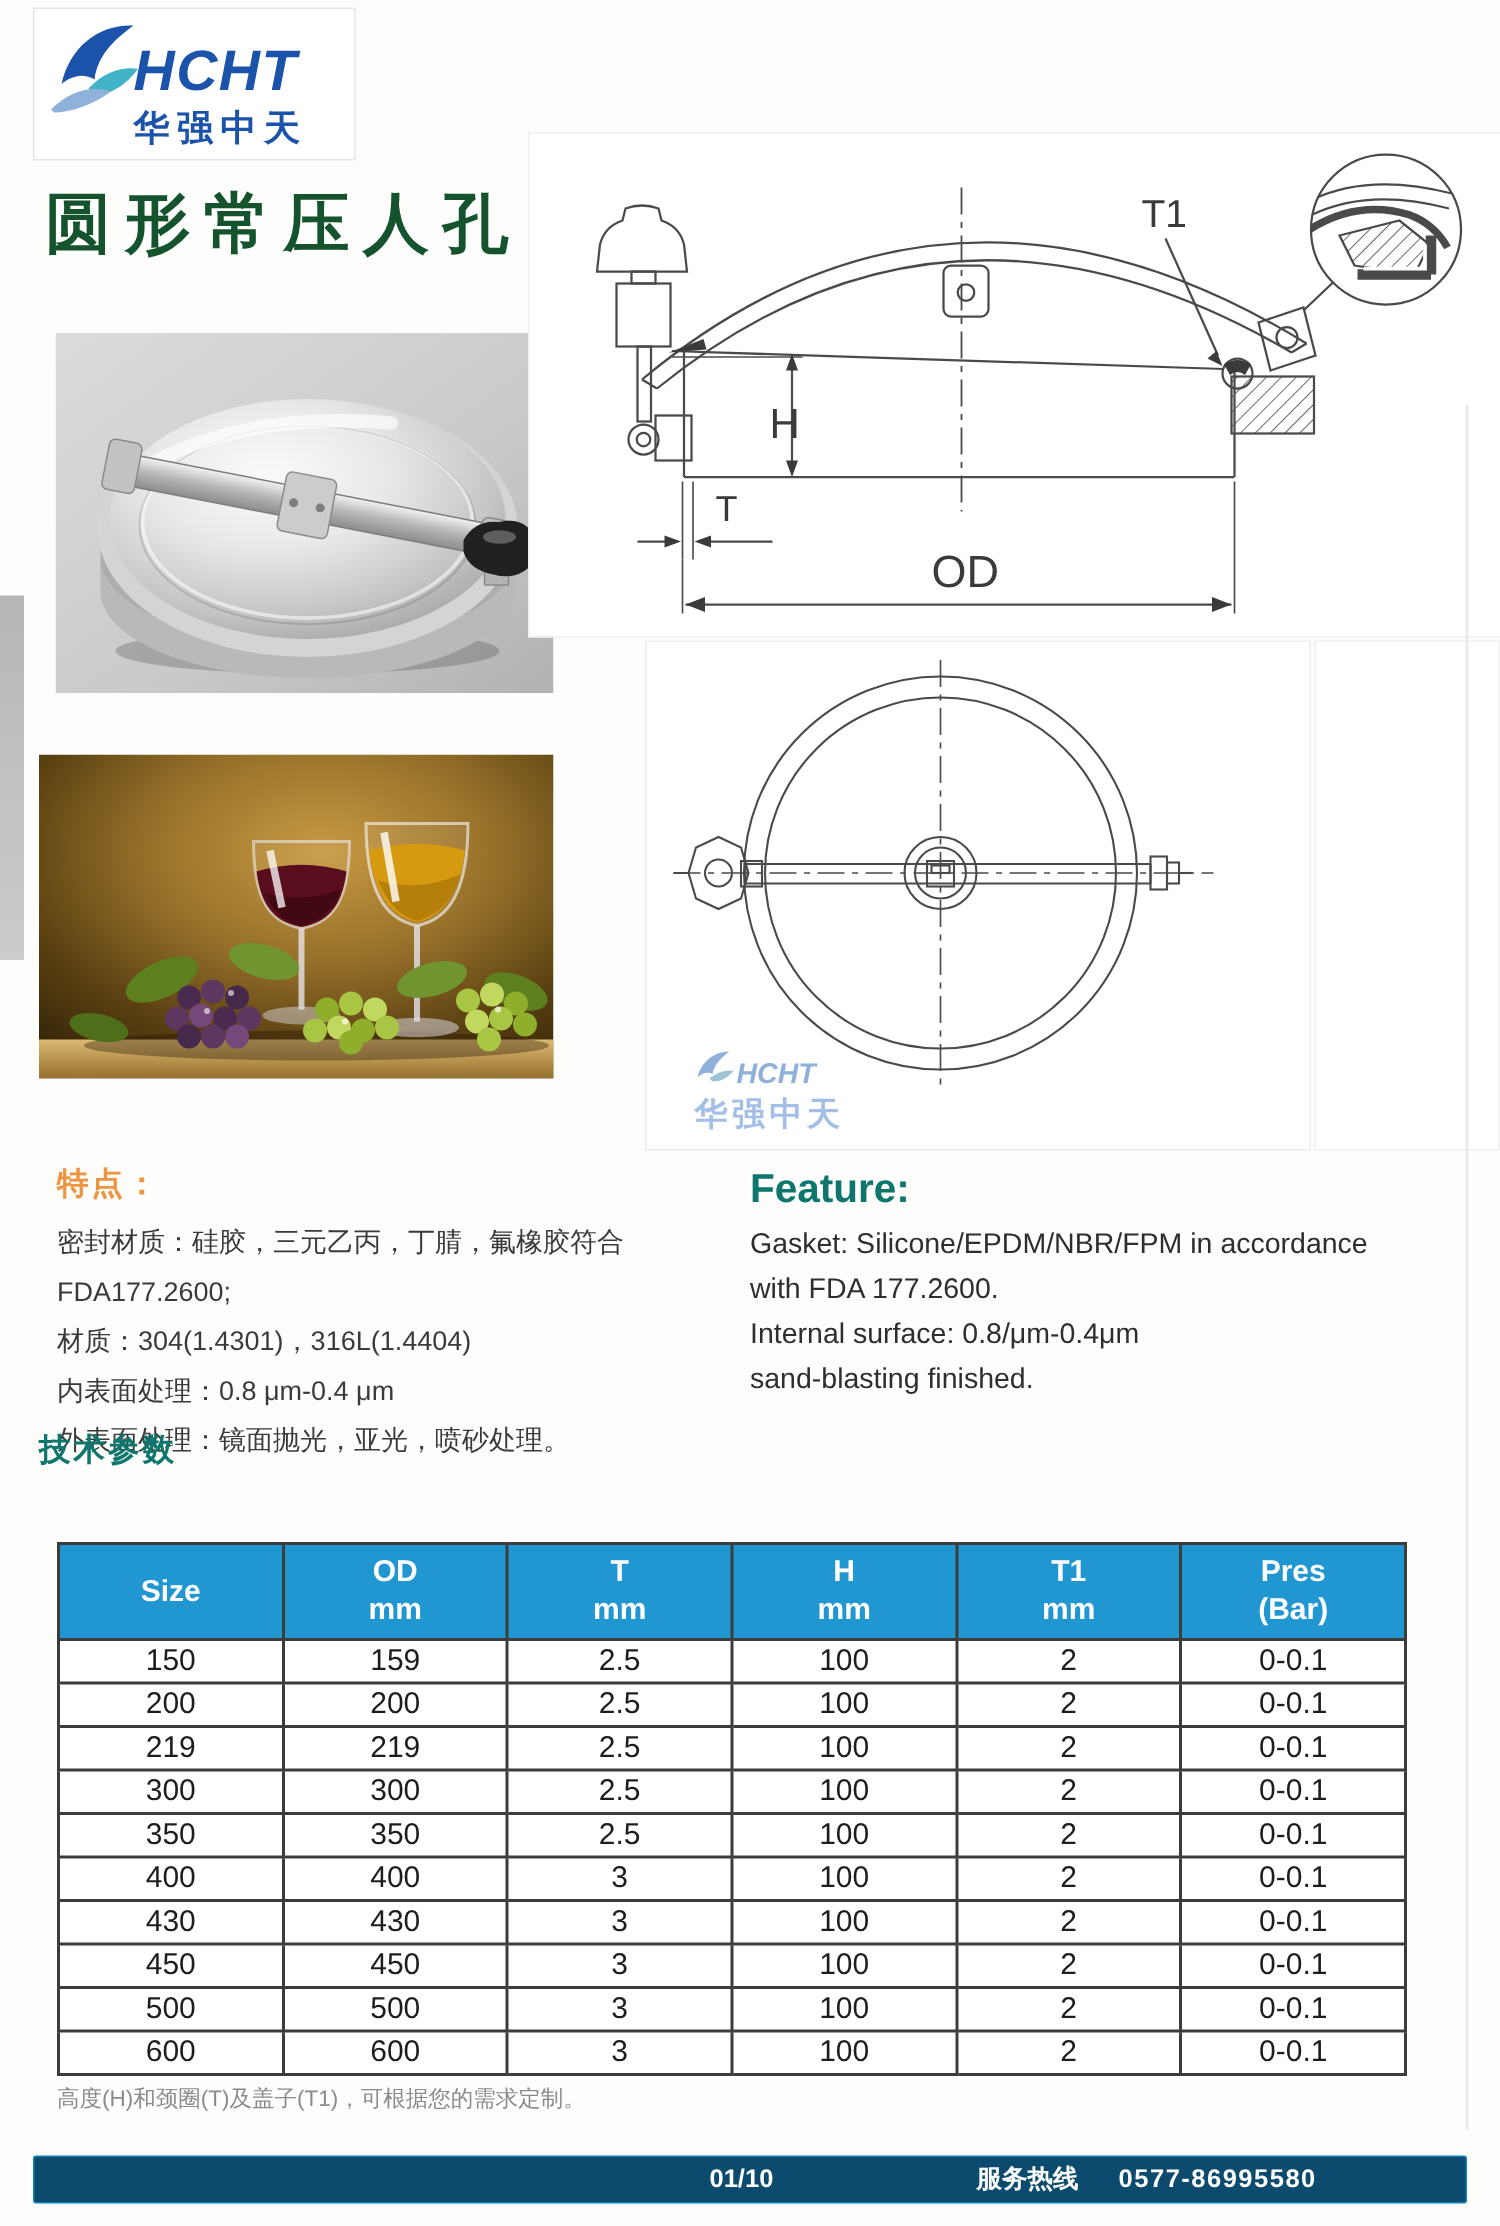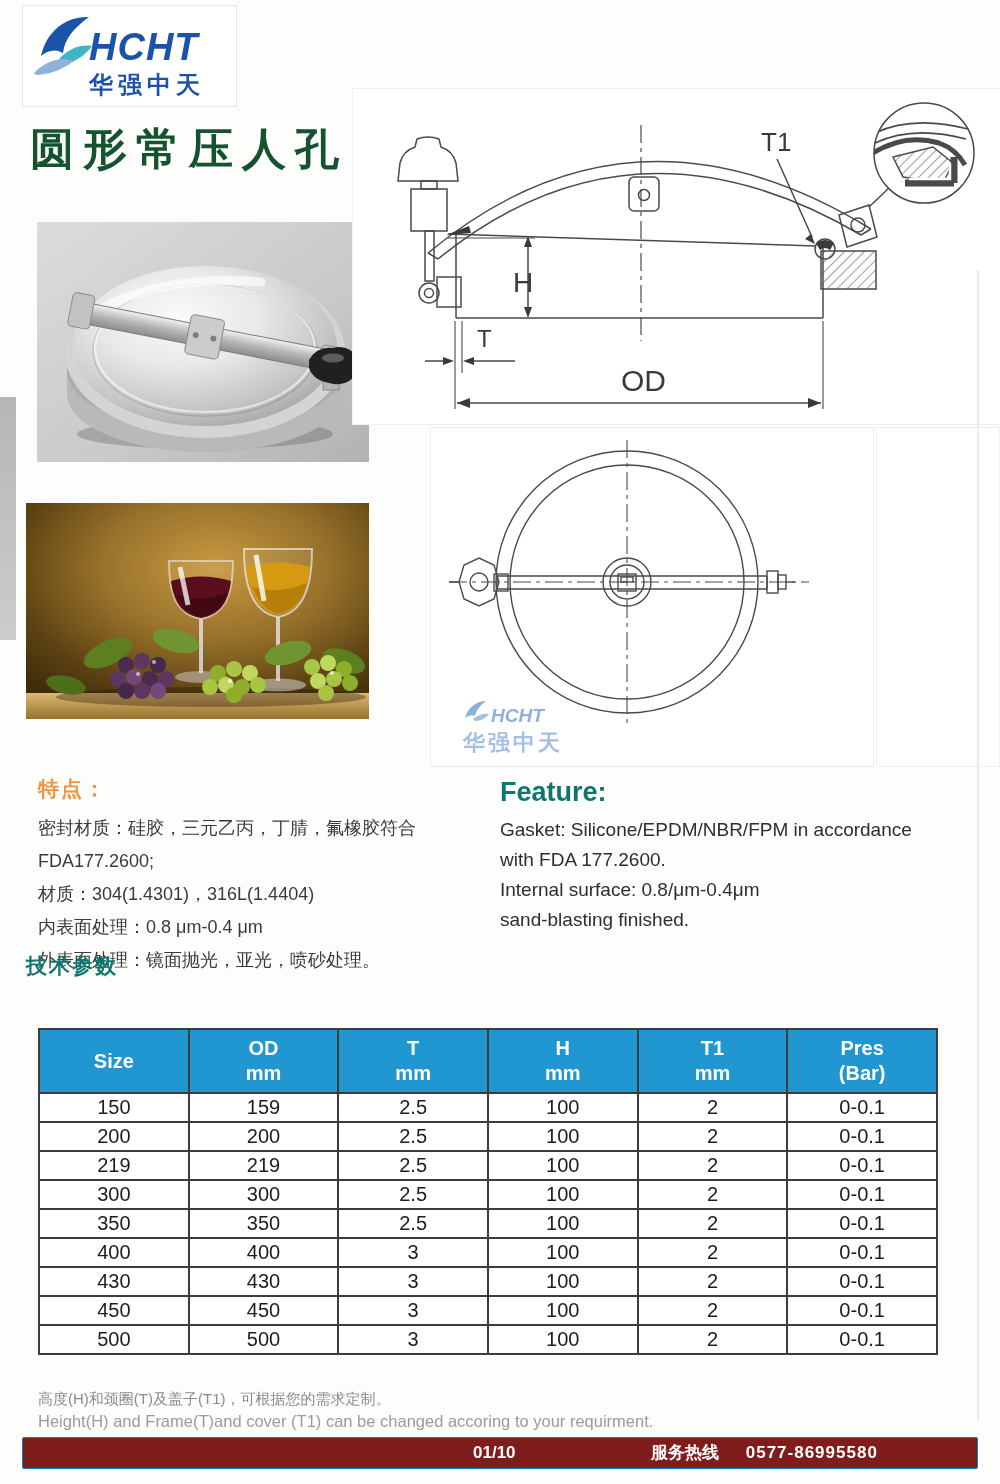--- a/index.html
+++ b/index.html
@@ -43,21 +43,21 @@
   .spec-table th div{line-height:25px;}
   .spec-table td{
     border:2px solid #3c3c3c;height:25px;text-align:center;vertical-align:middle;
     font-size:20px;color:#1d1d1d;padding:1px 0;
   }
   
   .note-cn{position:absolute;left:38px;top:1390px;font-size:15px;color:#8b8b89;}
   .note-en{position:absolute;left:38px;top:1412px;font-size:16.5px;color:#9b9b99;}
   .footer-bar{
     position:absolute;left:22px;top:1437px;width:954px;height:30px;
-    background:#7f1d1d;border:1px solid #0d82bd;border-radius:2px;text-decoration:underline;
+    background:#0c4a6e;border:1px solid #0d82bd;border-radius:2px;text-decoration:underline;
   }
   .page-num{position:absolute;left:450px;top:0;line-height:30px;color:#fff;font-weight:bold;font-size:17px;}
   .hotline{position:absolute;left:628px;top:0;line-height:30px;color:#fff;font-weight:bold;font-size:17px;}
   .hotline .phone{margin-left:22px;letter-spacing:1px;}
   svg{display:block;}
 </style>
 </head>
 <body>
 
 <div id="page">
@@ -442,25 +442,32 @@
           <td>0-0.1</td>
         </tr>
         <tr>
           <td>500</td>
           <td>500</td>
           <td>3</td>
           <td>100</td>
           <td>2</td>
           <td>0-0.1</td>
         </tr>
+        <tr>
+          <td>600</td>
+          <td>600</td>
+          <td>3</td>
+          <td>100</td>
+          <td>2</td>
+          <td>0-0.1</td>
+        </tr>
       </tbody>
   </table>
 
   <div class="note-cn">高度(H)和颈圈(T)及盖子(T1)，可根据您的需求定制。</div>
-  <div class="note-en">Height(H) and Frame(T)and cover (T1) can be changed accoring to your requirment.</div>
 
   <div class="footer-bar">
     <span class="page-num">01/10</span>
     <span class="hotline">
       <span>服务热线</span>
       <span class="phone">0577-86995580</span>
     </span>
   </div>
 
 </div>

